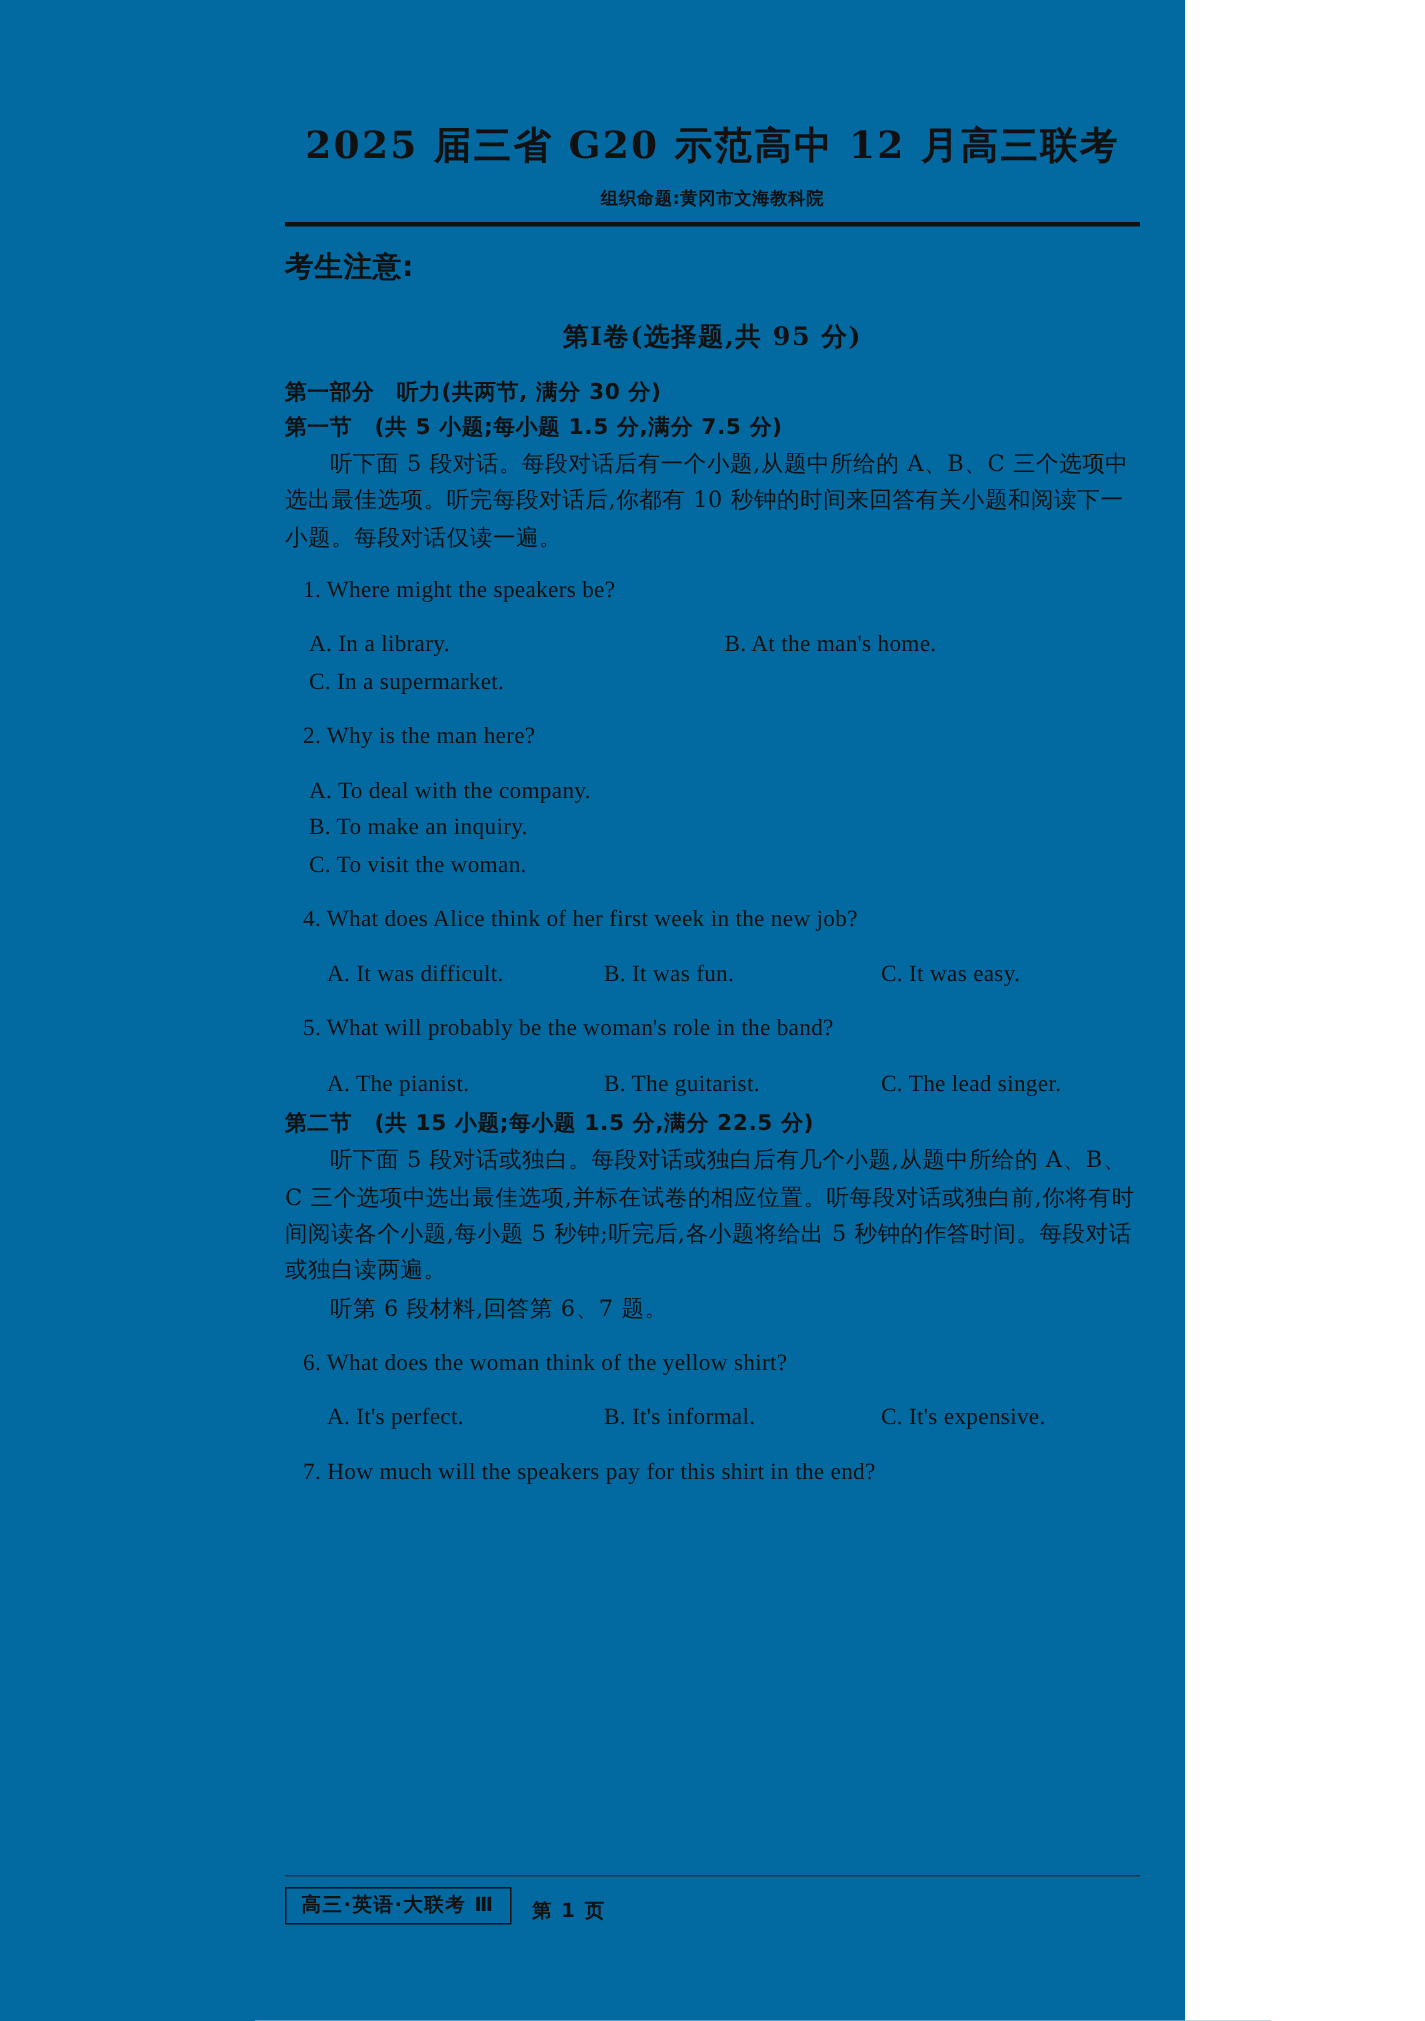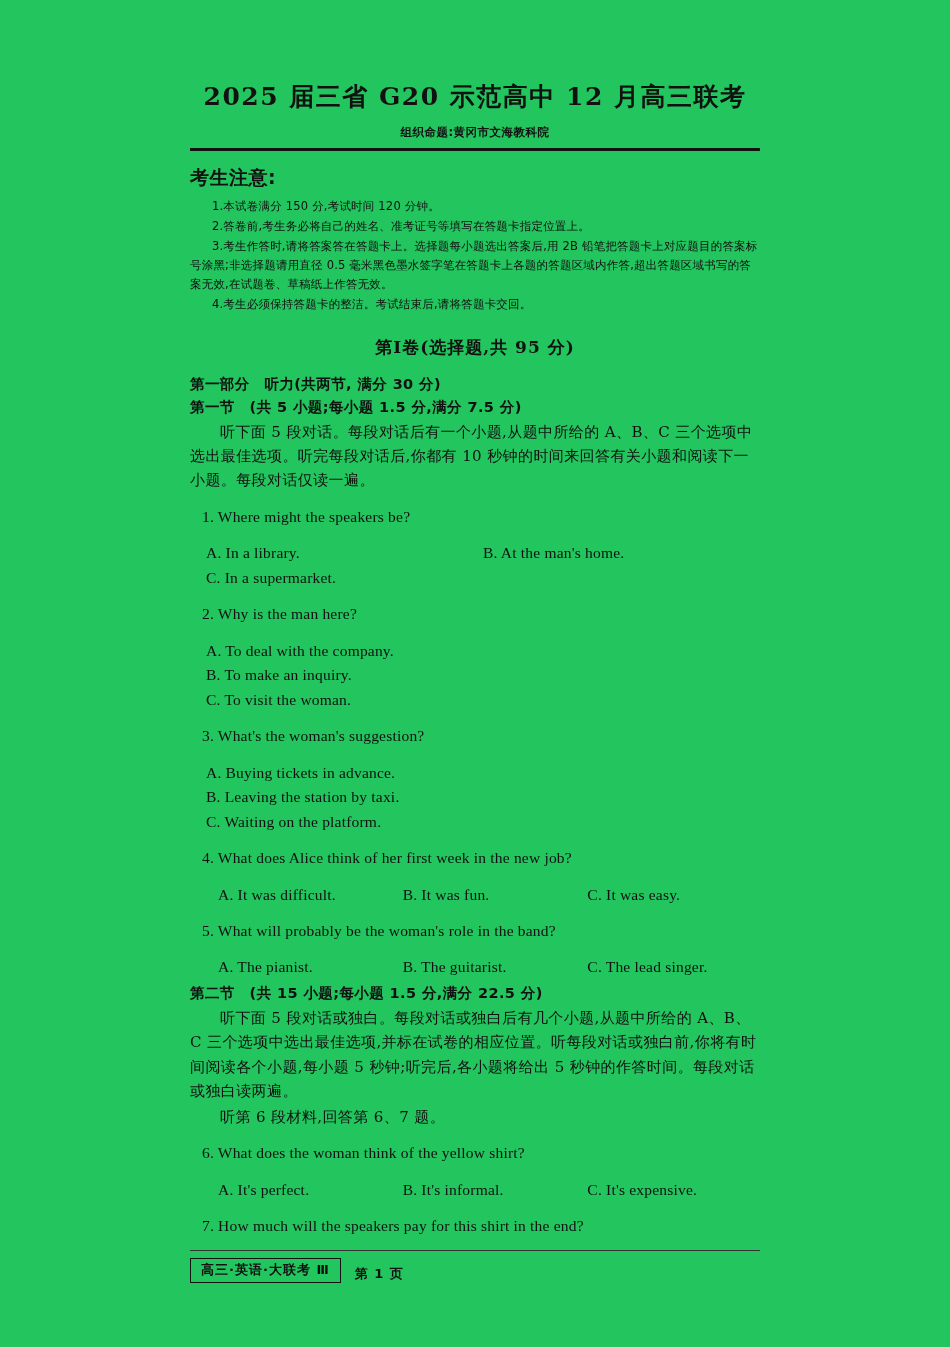--- a/index.html
+++ b/index.html
@@ -11,23 +11,23 @@
     width: 950px;
     height: 1347px;
     font-family: "Liberation Serif", serif;
     color: #111111;
     position: relative;
     overflow: hidden;
   }
   .page {
     position: absolute;
     left: 0; top: 0;
-    width: 950px;
+    width: 790px;
     height: 1347px;
-    background: #22c55e;
+    background: #0369a1;
   }
   .sheet {
     position: absolute;
     left: 190px;
     top: 80px;
     width: 570px;
   }
   .title-main {
     font-family: "DejaVu Serif", serif;
     font-size: 25px;
@@ -157,26 +157,20 @@
 <div class="page">
 
   <div class="sheet">
 
     <h1 class="title-main">2025 届三省 G20 示范高中 12 月高三联考</h1>
     <div class="title-org">组织命题:黄冈市文海教科院</div>
 
     <hr class="rule">
 
     <div class="notice-head">考生注意:</div>
-    <ul class="notice-list">
-      <li>1.本试卷满分 150 分,考试时间 120 分钟。</li>
-      <li>2.答卷前,考生务必将自己的姓名、准考证号等填写在答题卡指定位置上。</li>
-      <li>3.考生作答时,请将答案答在答题卡上。选择题每小题选出答案后,用 2B 铅笔把答题卡上对应题目的答案标号涂黑;非选择题请用直径 0.5 毫米黑色墨水签字笔在答题卡上各题的答题区域内作答,超出答题区域书写的答案无效,在试题卷、草稿纸上作答无效。</li>
-      <li>4.考生必须保持答题卡的整洁。考试结束后,请将答题卡交回。</li>
-    </ul>
 
     <div class="section-banner">第Ⅰ卷(选择题,共 95 分)</div>
 
     <div class="part-head">第一部分　听力(共两节, 满分 30 分)</div>
     <div class="part-head">第一节　(共 5 小题;每小题 1.5 分,满分 7.5 分)</div>
     <p class="para">听下面 5 段对话。每段对话后有一个小题,从题中所给的 A、B、C 三个选项中选出最佳选项。听完每段对话后,你都有 10 秒钟的时间来回答有关小题和阅读下一小题。每段对话仅读一遍。</p>
 
     <div>
       <p class="q"><span>1.</span> <span>Where might the speakers be?</span></p>
       <div class="opts">
@@ -190,28 +184,20 @@
 
     <div>
       <p class="q"><span>2.</span> <span>Why is the man here?</span></p>
       <div class="opts stack">
         <span>A. To deal with the company.</span>
         <span>B. To make an inquiry.</span>
         <span>C. To visit the woman.</span>
       </div>
     </div>
 
-    <div>
-      <p class="q"><span>3.</span> <span>What's the woman's suggestion?</span></p>
-      <div class="opts stack">
-        <span>A. Buying tickets in advance.</span>
-        <span>B. Leaving the station by taxi.</span>
-        <span>C. Waiting on the platform.</span>
-      </div>
-    </div>
 
     <div>
       <p class="q"><span>4.</span> <span>What does Alice think of her first week in the new job?</span></p>
       <div class="opts three">
         <span>A. It was difficult.</span>
         <span>B. It was fun.</span>
         <span>C. It was easy.</span>
       </div>
     </div>
 

